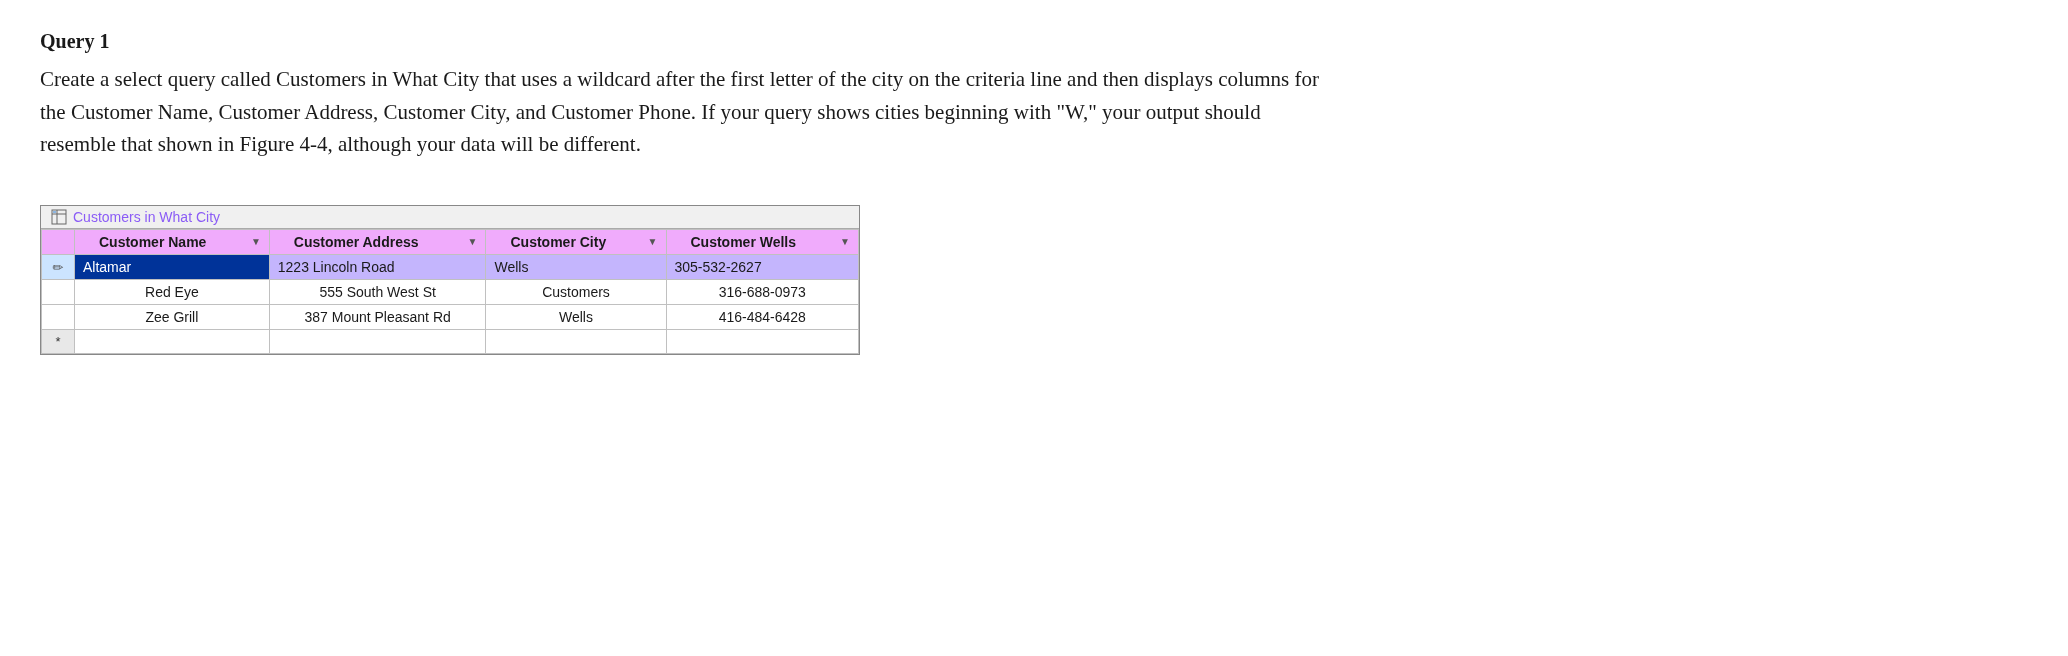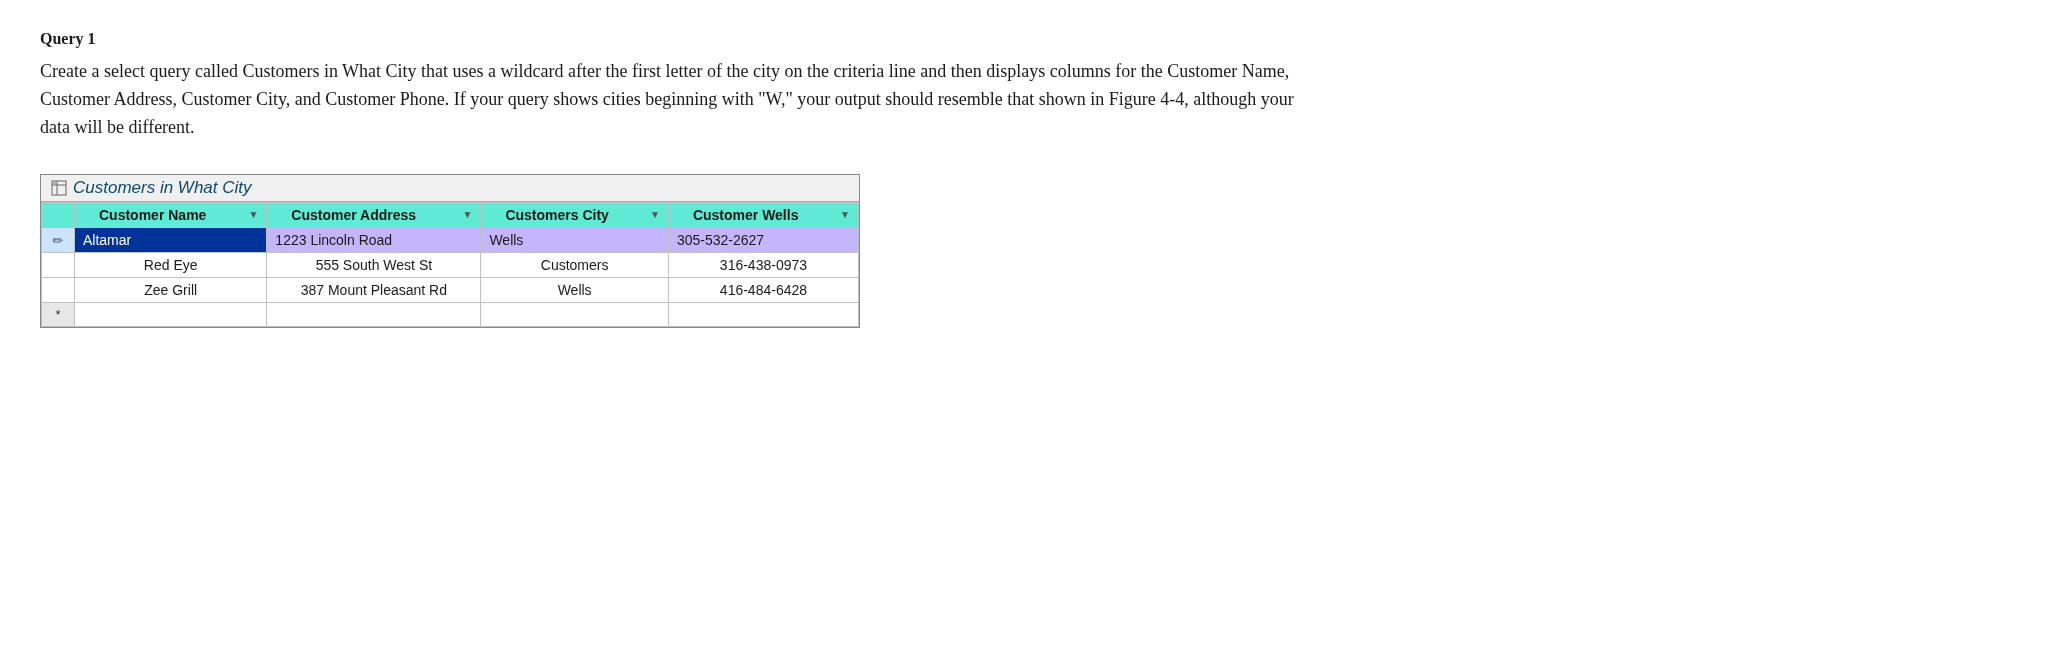--- a/index.html
+++ b/index.html
@@ -8,28 +8,28 @@
       font-family: 'Times New Roman', Times, serif;
       font-size: 18px;
       color: #1a1a1a;
       padding: 30px 40px;
       width: 2068px;
       min-height: 656px;
     }
 
     .query-title {
       font-weight: bold;
-      font-size: 16px;
+      font-size: 20px;
       margin-bottom: 10px;
     }
 
     .query-description {
-      font-size: 18px;
+      font-size: 21px;
       line-height: 1.55;
-      margin-bottom: 32px;
+      margin-bottom: 44px;
       max-width: 1280px;
     }
 
     
     .access-window {
       border: 1px solid #888;
       display: inline-block;
       background: #fff;
       min-width: 820px;
     }
@@ -46,41 +46,40 @@
       color: #1a1a1a;
     }
 
     .tab-icon {
       width: 16px;
       height: 16px;
       display: inline-block;
     }
 
     .tab-label {
-      font-size: 17px;
-      color: #0c4a6e;
-      font-style: italic;
+      font-size: 14px;
+      color: #8b5cf6;
     }
 
     
     .datasheet {
       border-collapse: collapse;
       width: 100%;
       font-family: Arial, sans-serif;
       font-size: 14px;
     }
 
     .datasheet th, .datasheet td {
       border: 1px solid #c0c0c0;
       padding: 4px 8px;
       white-space: nowrap;
     }
 
     .datasheet thead tr th {
-      background: #5eead4;
+      background: #f0abfc;
       font-weight: bold;
       color: #1a1a1a;
       text-align: center;
       padding-left: 24px;
     }
 
     .row-selector {
       width: 22px;
       min-width: 22px;
       background: #e8e8e8;
@@ -174,21 +173,21 @@
             </div>
           </th>
           <th>
             <div class="header-with-arrow">
               <span>Customer Address</span>
               <span class="dropdown-arrow">▼</span>
             </div>
           </th>
           <th>
             <div class="header-with-arrow">
-              <span>Customers City</span>
+              <span>Customer City</span>
               <span class="dropdown-arrow">▼</span>
             </div>
           </th>
           <th>
             <div class="header-with-arrow">
               <span>Customer Wells</span>
               <span class="dropdown-arrow">▼</span>
             </div>
           </th>
         </tr>
@@ -200,21 +199,21 @@
             <td class="cell-selected">Altamar</td>
             <td>1223 Lincoln Road</td>
             <td>Wells</td>
             <td>305-532-2627</td>
           </tr>
           <tr class="row-normal">
             <td class="row-selector"></td>
             <td>Red Eye</td>
             <td>555 South West St</td>
             <td>Customers</td>
-            <td>316-438-0973</td>
+            <td>316-688-0973</td>
           </tr>
           <tr class="row-normal">
             <td class="row-selector"></td>
             <td>Zee Grill</td>
             <td>387 Mount Pleasant Rd</td>
             <td>Wells</td>
             <td>416-484-6428</td>
           </tr>
           <tr class="new-row">
             <td class="row-selector">*</td>

